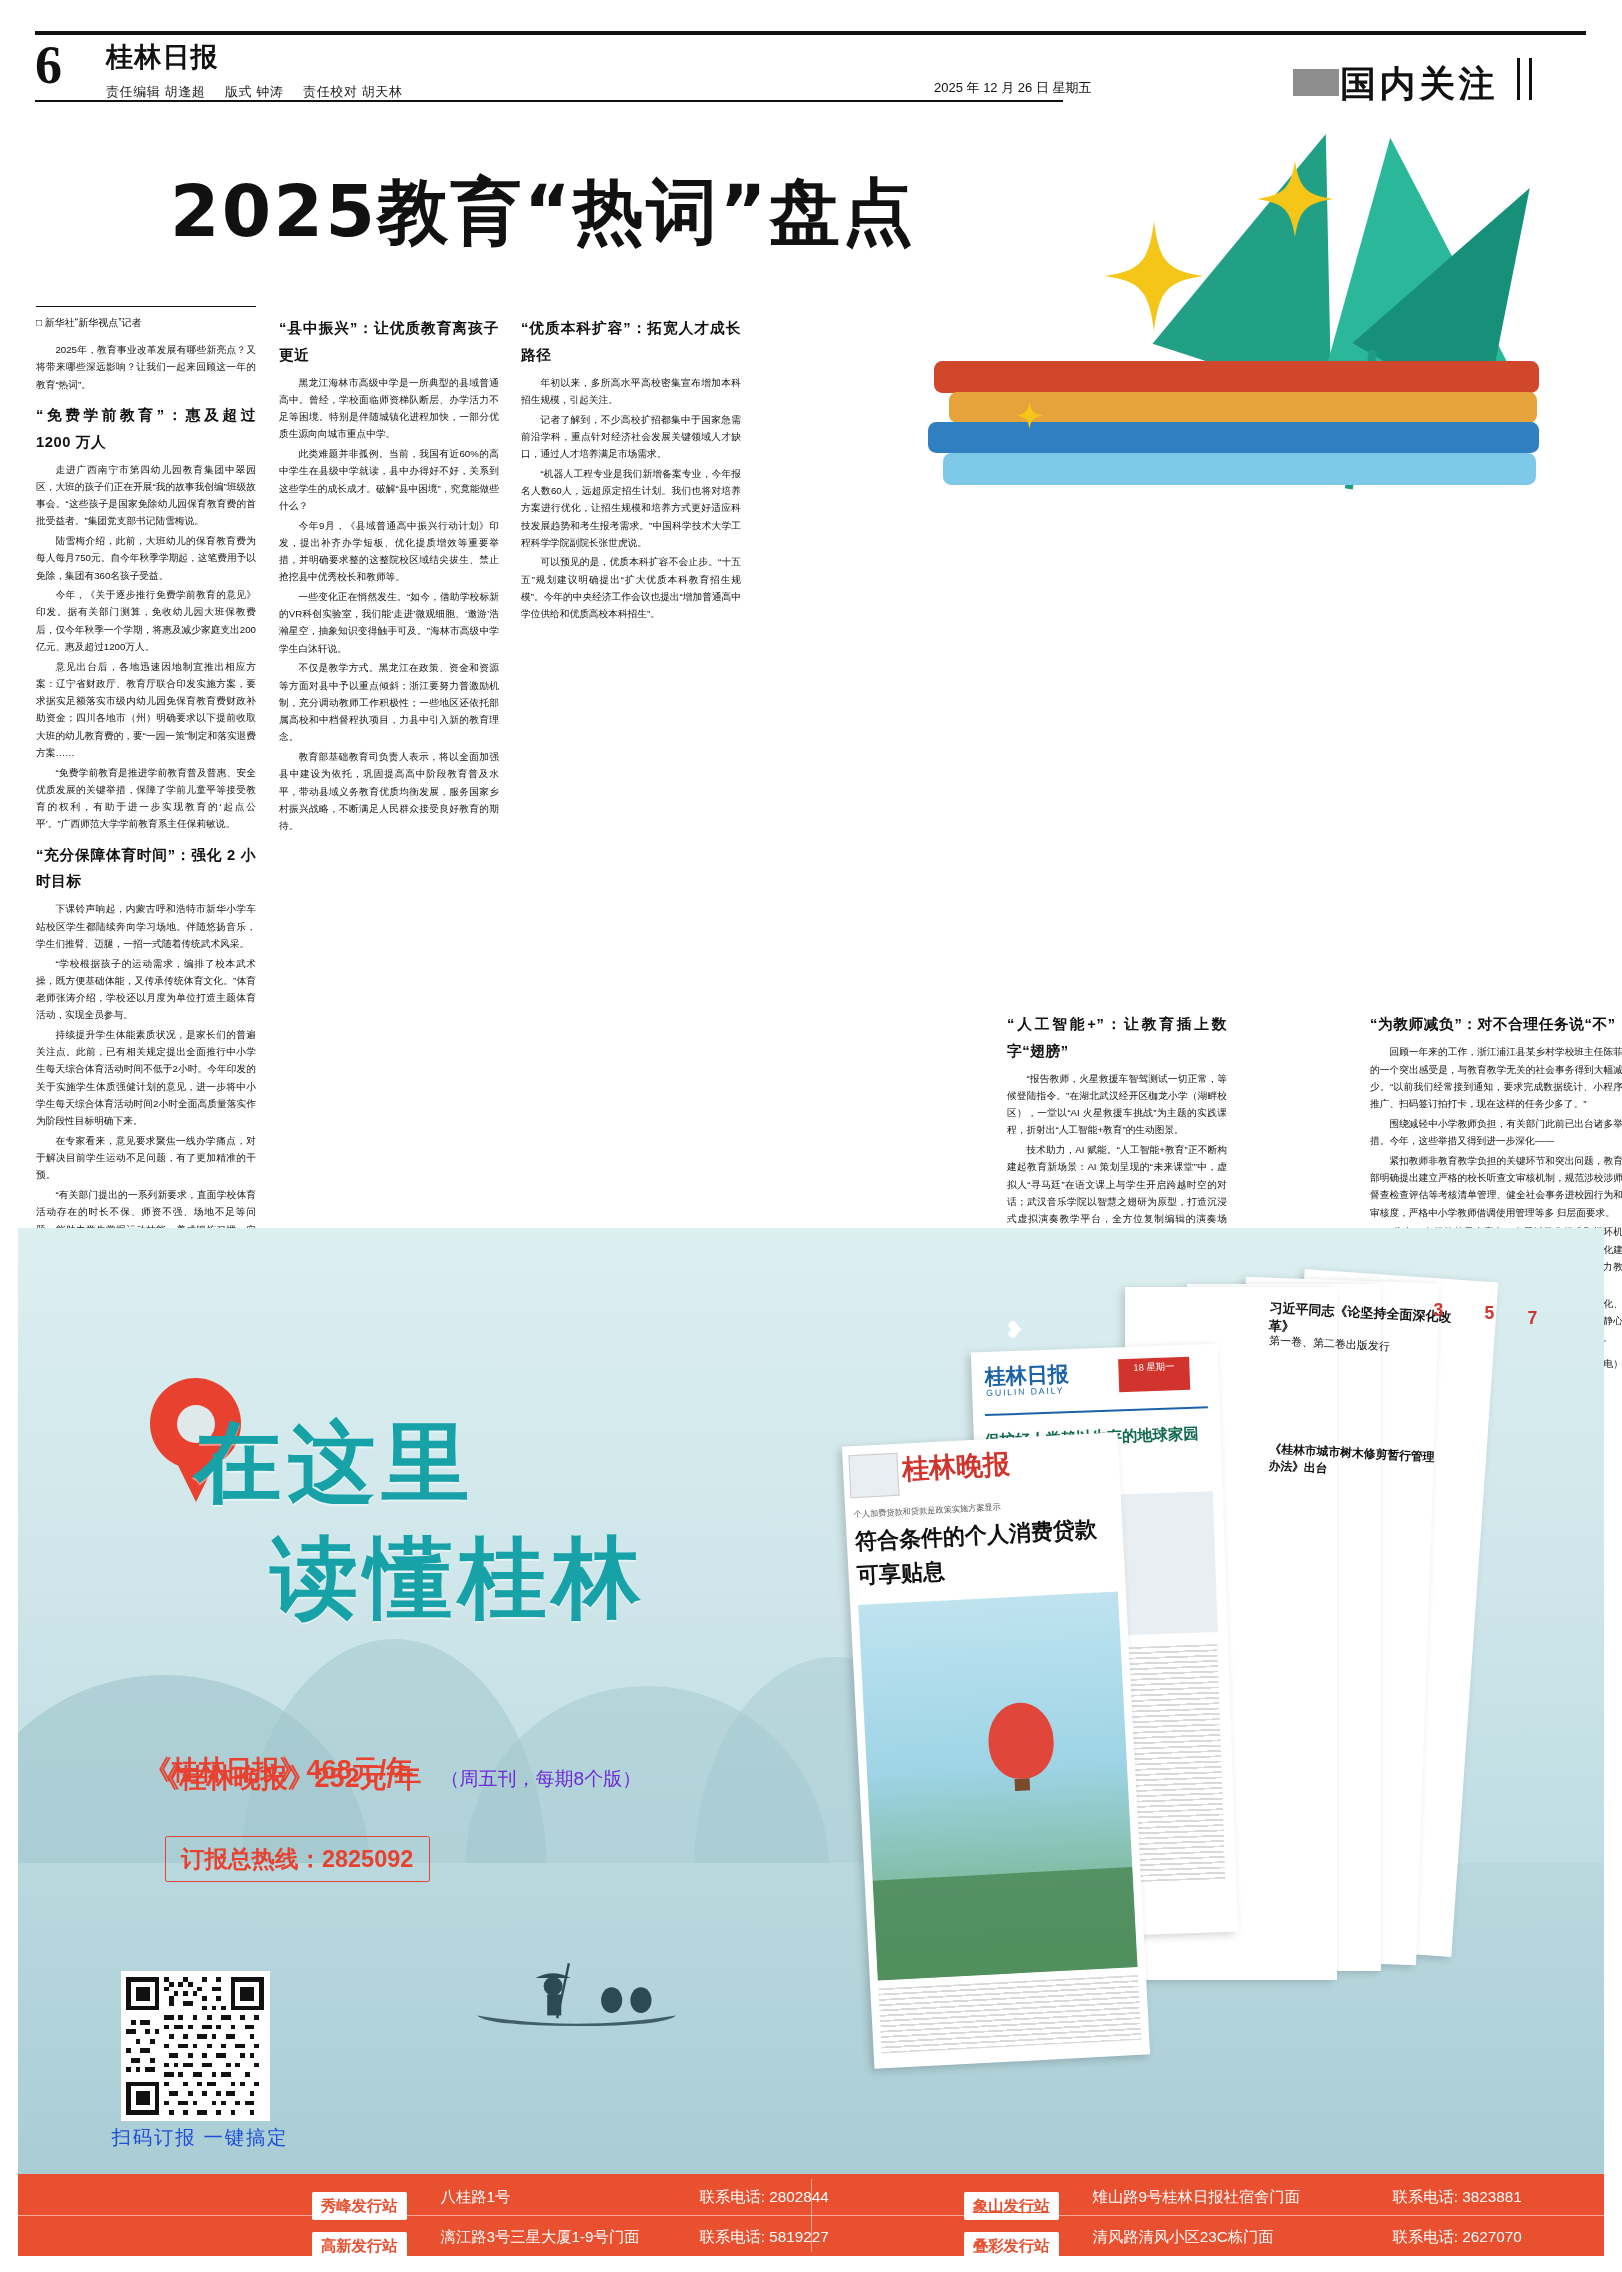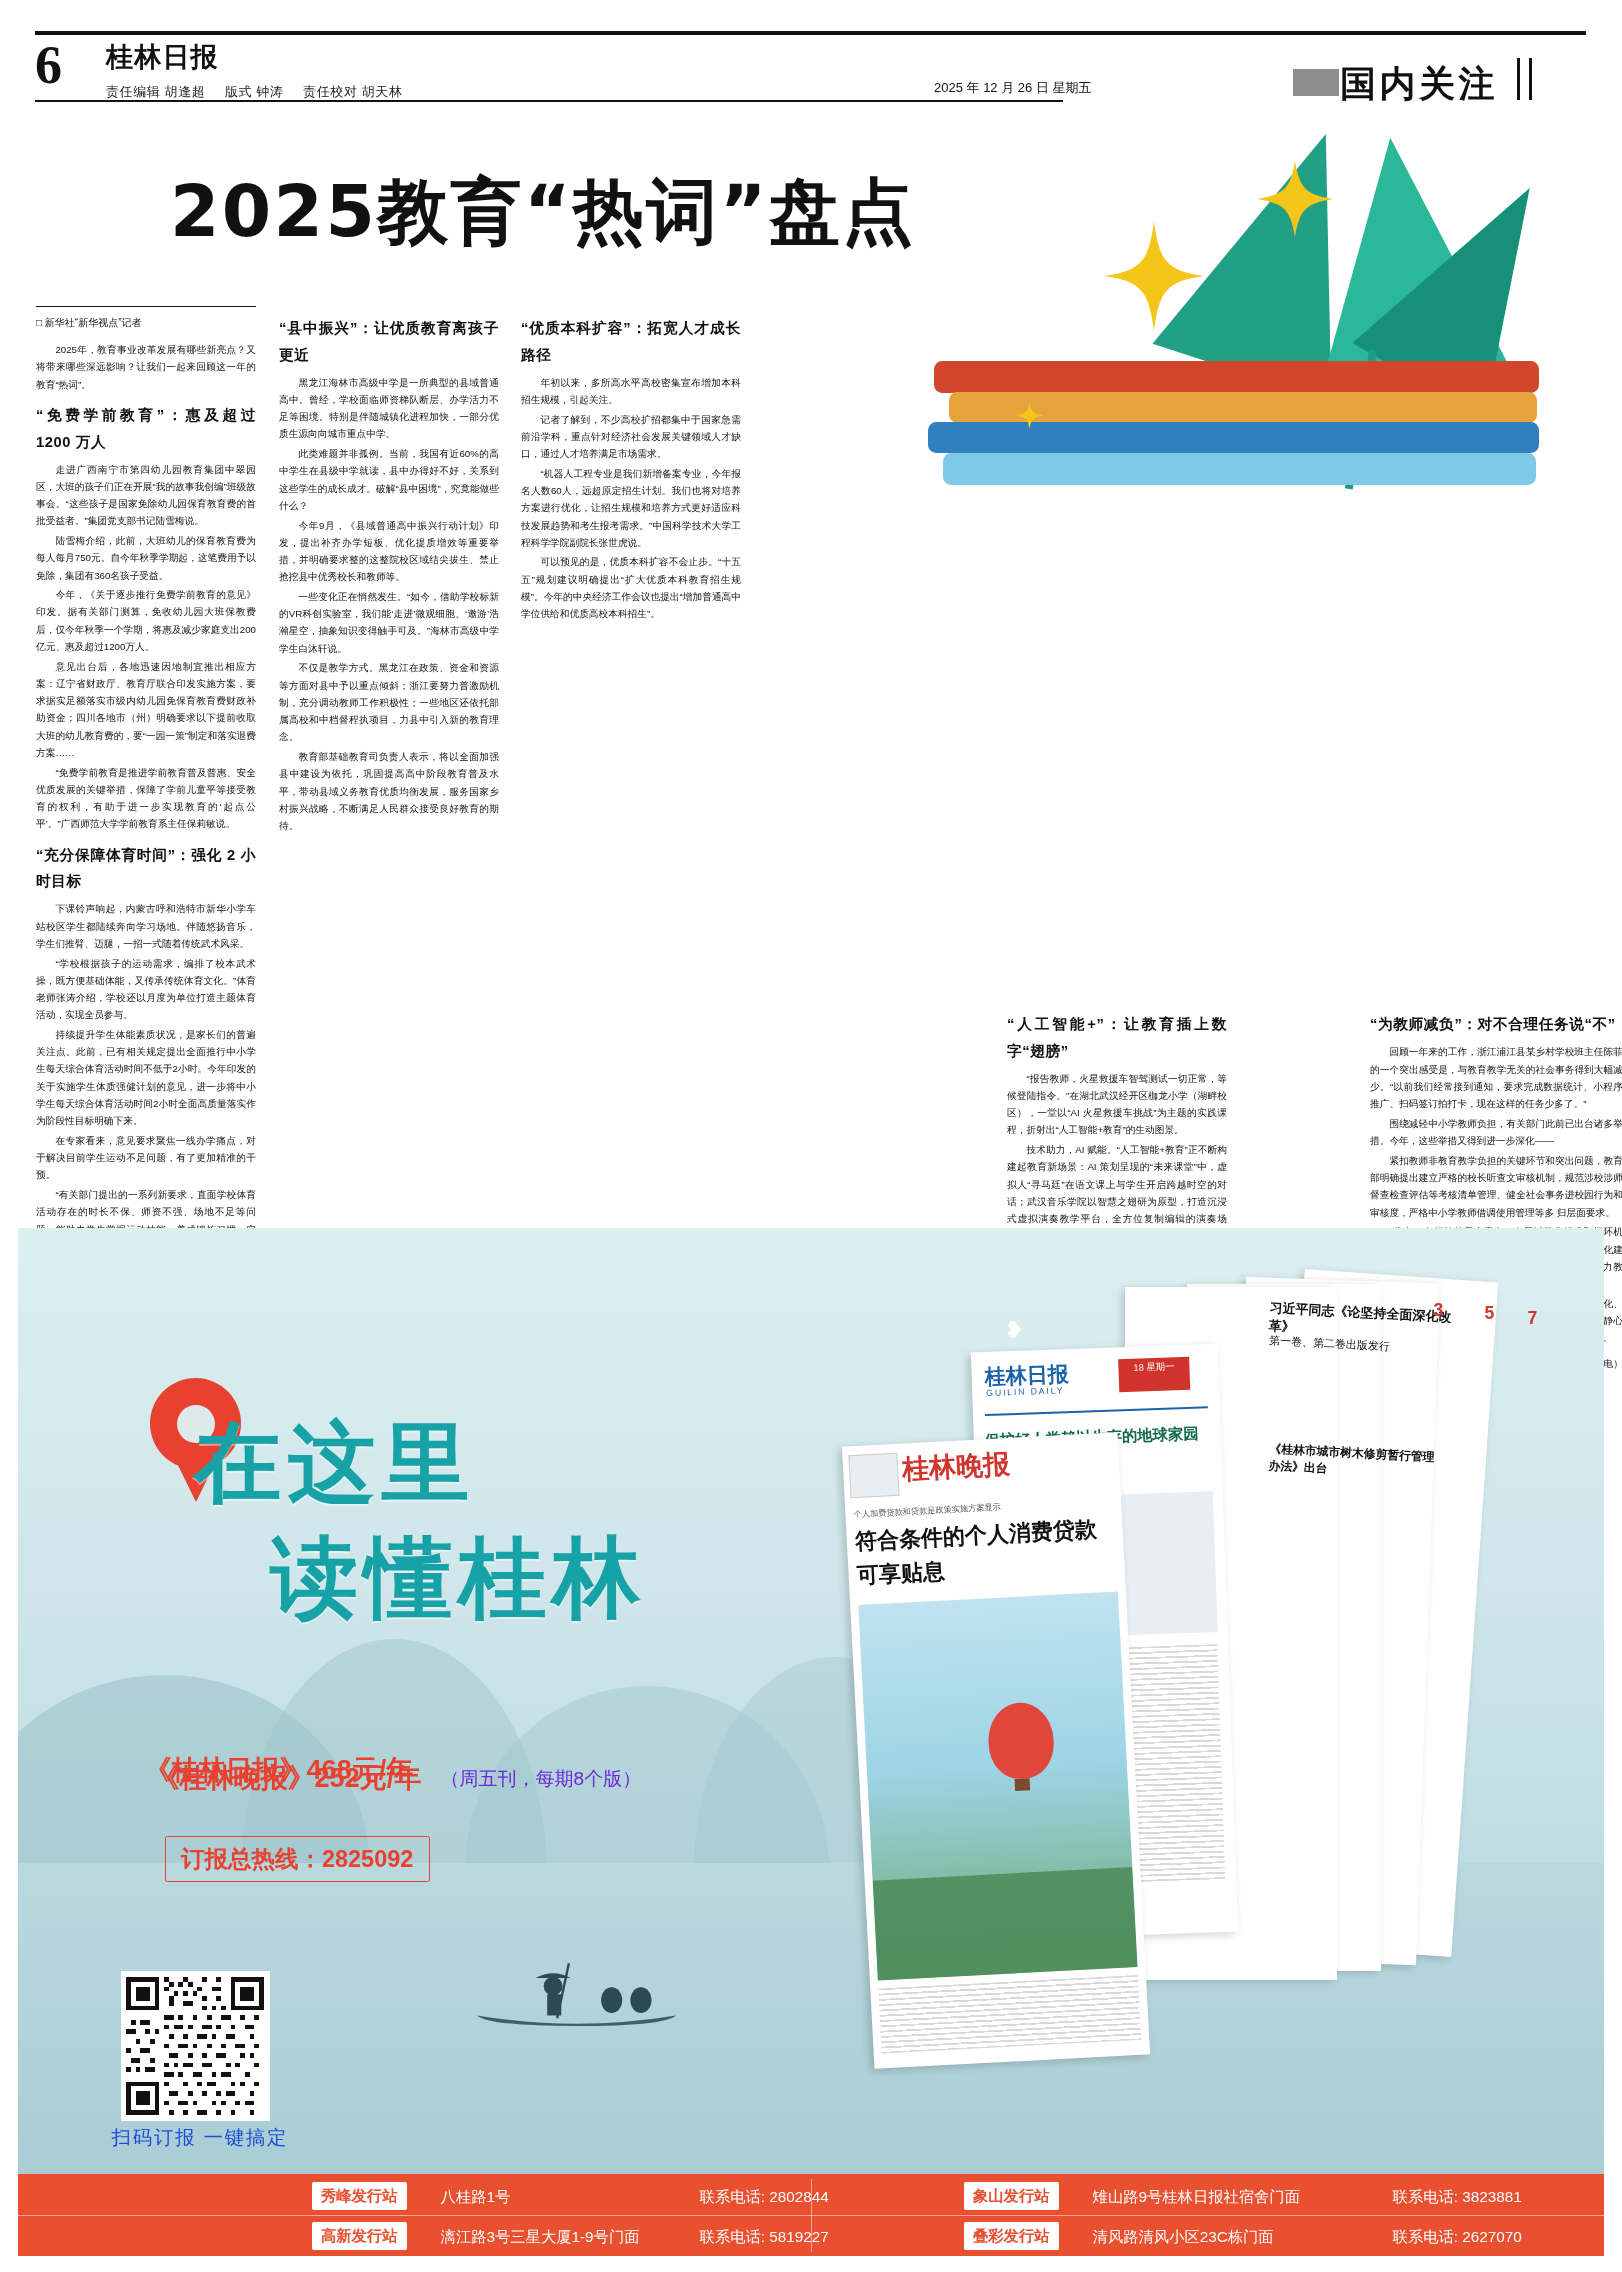--- a/index.html
+++ b/index.html
@@ -69,21 +69,21 @@
   .hotline{position:absolute;left:147px;top:608px;border:1.8px solid #e8412f;padding:5.9px 15.3px;font-size:23.5px;color:#e8412f;font-weight:bold;border-radius:2.4px;}
   .qr{position:absolute;left:103px;top:743px;width:138px;height:138px;background:#fff;padding:5.9px;}
   .qr-cap{position:absolute;left:94px;top:896px;font-size:19.4px;color:#1d4ed8;letter-spacing:1.8px;white-space:nowrap;}
 
   .papers{position:absolute;left:840px;top:41px;width:729px;height:817px;}
   .sheet{position:absolute;background:#fff;box-shadow:-3.5px 2.4px 8.2px rgba(0,0,0,.18);}
 
   
   .footer{position:absolute;left:17.6px;top:2174px;width:1586px;height:82px;background:#e8502f;}
   .foot-cell{position:absolute;color:#fff;font-size:15.3px;white-space:nowrap;}
-  .foot-tag{background:#fff;color:#e8502f;font-weight:bold;padding:3.5px 9.4px;border-radius:1.8px;}
+  .foot-tag{background:#fff;color:#e8502f;font-weight:bold;padding:3.5px 9.4px;border-radius:1.8px;margin-top:10px;}
   .footline{position:absolute;background:rgba(255,255,255,.5);}
 
   .boat{position:absolute;left:447px;top:723px;width:223px;height:82px;}
   .bird{position:absolute;color:#fff;font-size:23.5px;}
 </style>
 </head>
 <body>
 
 <div class="page">
 
@@ -411,21 +411,21 @@
     <div class="footline" style="left:793px;top:4.7px;width:1.2px;height:73px;"></div>
 
     <div class="foot-cell foot-tag" style="left:294px;top:8.2px;">秀峰发行站</div>
     <div class="foot-cell" style="left:423px;top:13px;">八桂路1号</div>
     <div class="foot-cell" style="left:682px;top:13px;">联系电话: 2802844</div>
 
     <div class="foot-cell foot-tag" style="left:294px;top:48px;">高新发行站</div>
     <div class="foot-cell" style="left:423px;top:53px;">漓江路3号三星大厦1-9号门面</div>
     <div class="foot-cell" style="left:682px;top:53px;">联系电话: 5819227</div>
 
-    <div class="foot-cell foot-tag" style="left:946px;top:8.2px;">象山发行站</div>
+    <div class="foot-cell foot-tag" style="left:946px;top:8.2px;text-decoration:underline;">象山发行站</div>
     <div class="foot-cell" style="left:1075px;top:13px;">雉山路9号桂林日报社宿舍门面</div>
     <div class="foot-cell" style="left:1375px;top:13px;">联系电话: 3823881</div>
 
     <div class="foot-cell foot-tag" style="left:946px;top:48px;text-align:right;">叠彩发行站</div>
     <div class="foot-cell" style="left:1075px;top:53px;">清风路清风小区23C栋门面</div>
     <div class="foot-cell" style="left:1375px;top:53px;">联系电话: 2627070</div>
   </div>
 
 </div>
 

